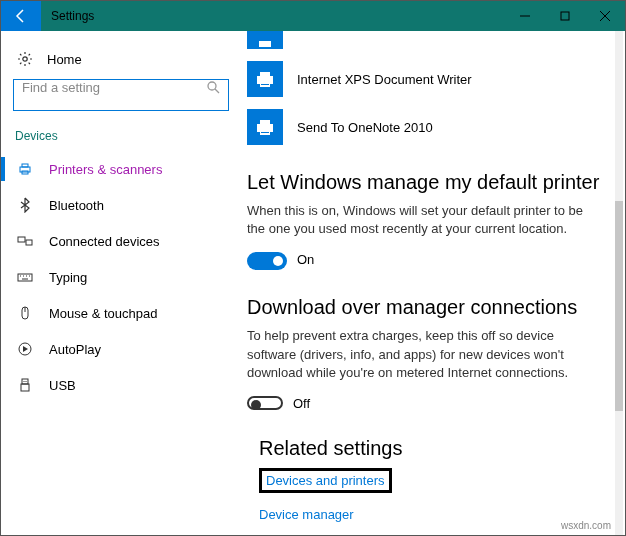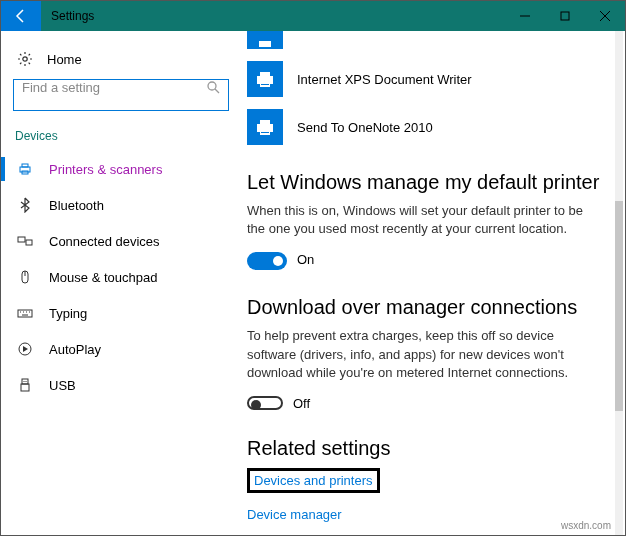--- a/index.html
+++ b/index.html
@@ -47,21 +47,21 @@
     .toggle-row { display: flex; align-items: flex-start; gap: 10px; padding: 2px 0 6px; }
     .toggle { width: 40px; height: 18px; border-radius: 9px; position: relative; cursor: pointer; }
     .toggle.on { background: #0078d7; }
     .toggle.off { background: #fff; border: 2px solid #333; height: 14px; width: 36px; }
     .toggle .knob { width: 10px; height: 10px; border-radius: 50%; background: #fff; position: absolute; top: 4px; }
     .toggle.on .knob { right: 4px; }
     .toggle.off .knob { background: #333; left: 2px; top: 2px; }
     
     .link { color: #0078d7; cursor: pointer; padding: 4px 0; display: inline-block; }
     .link-box { border: 3px solid #000000; display: inline-block; padding: 2px 4px; }
-    .related-block { padding-top: 6px; }
+    .related-block { padding-top: 6px; margin-left: 12px; }
     .related-links { display: flex; flex-direction: column; gap: 10px; align-items: flex-start; }
     
     .watermark { position: absolute; right: 14px; bottom: 4px; font-size: 10px; color: #888; }
   </style>
 </head>
 <body>
 
 <div class="window">
 
   <div class="titlebar">
@@ -141,38 +141,38 @@
             <svg width="16" height="16" viewBox="0 0 16 16">
               <rect x="1" y="4" width="7" height="5" fill="none" stroke="#333"></rect>
               <rect x="9" y="7" width="6" height="5" fill="none" stroke="#333"></rect>
             </svg>
           </span>
         <span>Connected devices</span>
       </div>
       <div class="nav-item">
         <span class="icon">
             <svg width="16" height="16" viewBox="0 0 16 16">
-              <rect x="5" y="2" width="6" height="12" rx="3" fill="none" stroke="#333"></rect>
-              <line x1="8" y1="2" x2="8" y2="7" stroke="#333"></line>
-            </svg>
-          </span>
-        <span>Mouse &amp; touchpad</span>
-      </div>
-      <div class="nav-item">
-        <span class="icon">
-            <svg width="16" height="16" viewBox="0 0 16 16">
               <rect x="1" y="5" width="14" height="7" fill="none" stroke="#333"></rect>
               <line x1="3" y1="7" x2="4" y2="7" stroke="#333"></line>
               <line x1="6" y1="7" x2="7" y2="7" stroke="#333"></line>
               <line x1="9" y1="7" x2="10" y2="7" stroke="#333"></line>
               <line x1="12" y1="7" x2="13" y2="7" stroke="#333"></line>
               <line x1="5" y1="10" x2="11" y2="10" stroke="#333"></line>
             </svg>
           </span>
         <span>Typing</span>
+      </div>
+      <div class="nav-item">
+        <span class="icon">
+            <svg width="16" height="16" viewBox="0 0 16 16">
+              <rect x="5" y="2" width="6" height="12" rx="3" fill="none" stroke="#333"></rect>
+              <line x1="8" y1="2" x2="8" y2="7" stroke="#333"></line>
+            </svg>
+          </span>
+        <span>Mouse &amp; touchpad</span>
       </div>
       <div class="nav-item">
         <span class="icon">
             <svg width="16" height="16" viewBox="0 0 16 16">
               <circle cx="8" cy="8" r="6" fill="none" stroke="#333"></circle>
               <path d="M6 5v6l5-3z" fill="#333"></path>
             </svg>
           </span>
         <span>AutoPlay</span>
       </div>

